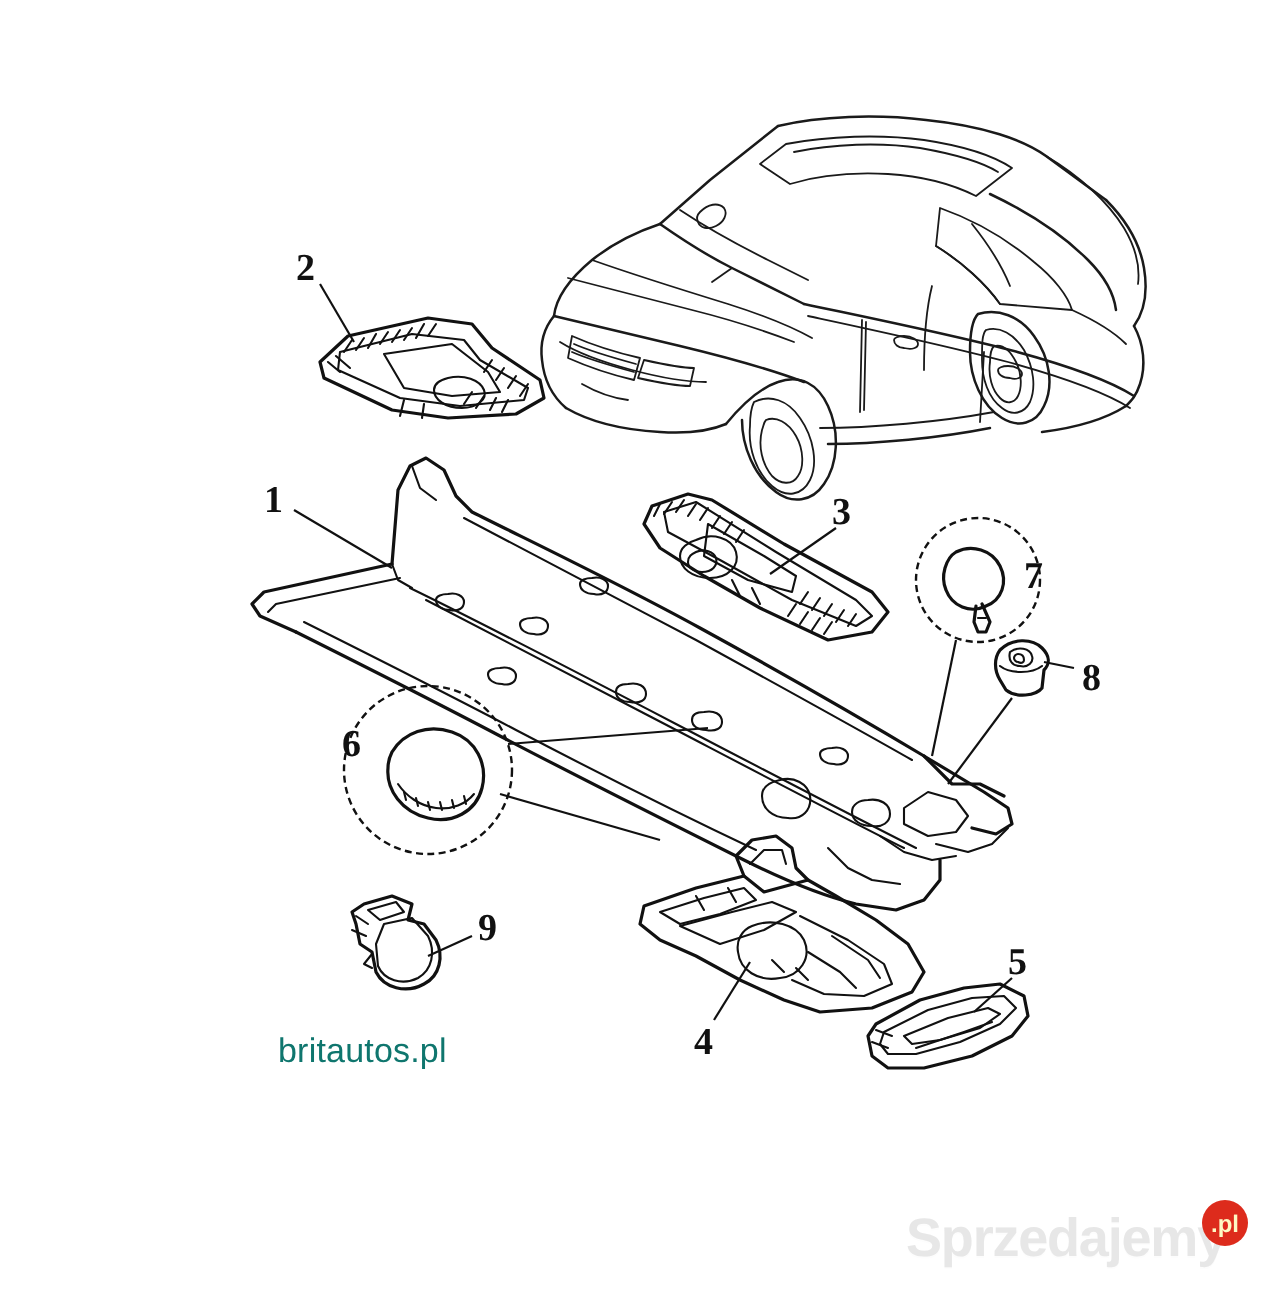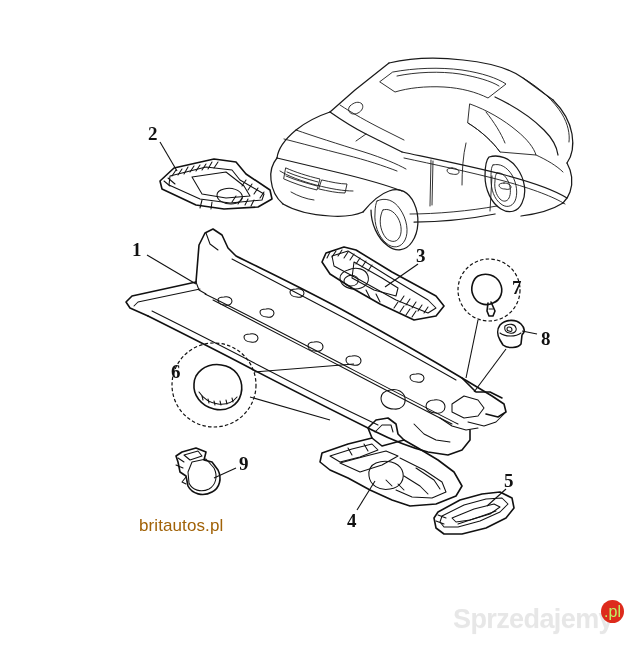--- a/index.html
+++ b/index.html
@@ -78,21 +78,21 @@
     stroke-width: 1.2;
     stroke-dasharray: 3.5 2.2;
   }
   .watermark-brit {
     position: absolute;
     left: 139px;
     top: 516px;
     font-family: "Liberation Sans", sans-serif;
     font-size: 17px;
     letter-spacing: 0.1px;
-    color: #a16207;
+    color: #0f766e;
     white-space: nowrap;
   }
   #sprzedajemy-logo {
     position: absolute;
     right: 8px;
     bottom: 18px;
     display: flex;
     align-items: center;
     height: 34px;
   }
@@ -103,24 +103,24 @@
     color: #e7e7e7;
     letter-spacing: -0.6px;
     line-height: 1;
     text-shadow: 0 1px 0 #fdfdfd;
   }
   .spz-badge {
     width: 23px;
     height: 23px;
     border-radius: 50%;
     background: #dd2b1c;
-    color: #bef264;
+    color: #fef9c3;
     font-family: "Liberation Sans", sans-serif;
-    font-size: 16px;
-    font-weight: 400;
+    font-size: 12px;
+    font-weight: 700;
     display: flex;
     align-items: center;
     justify-content: center;
     margin-left: -12px;
     margin-top: -15px;
     position: relative;
     z-index: 2;
   }
 </style>
 </head>

